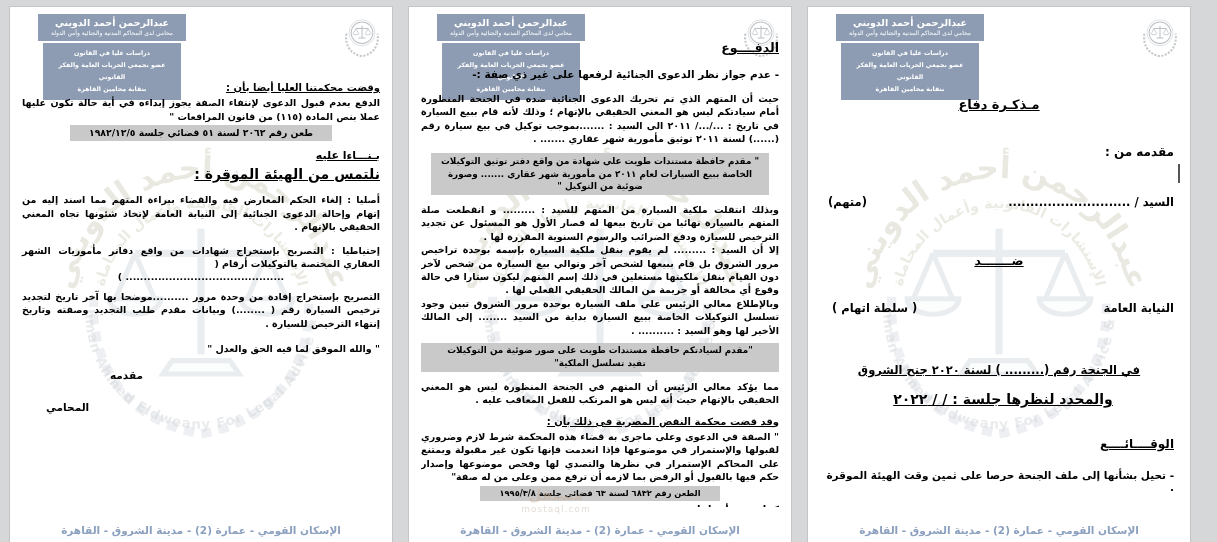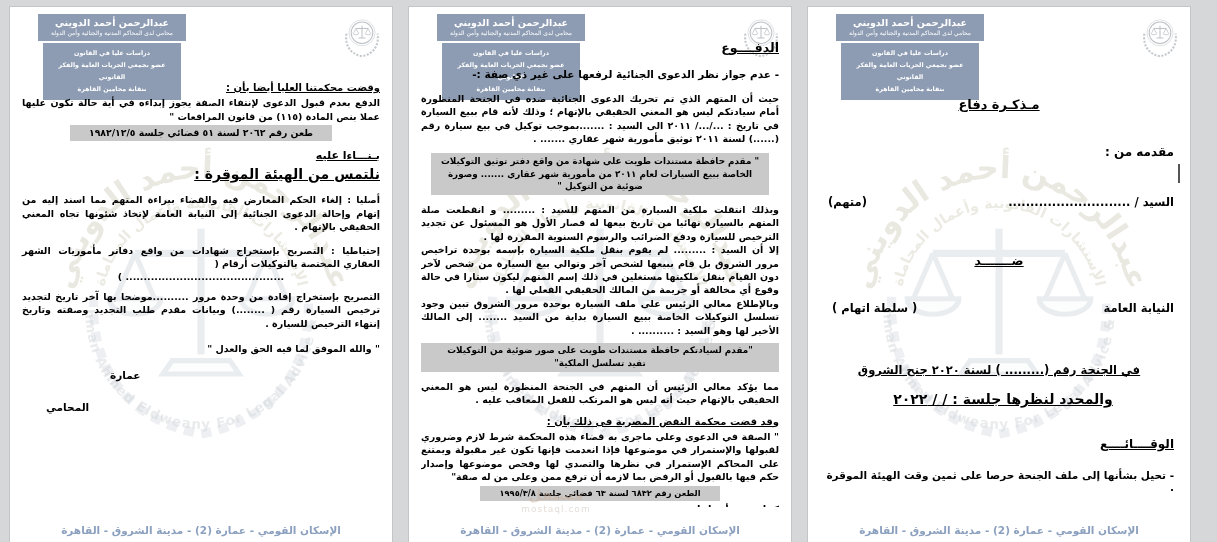--- a/index.html
+++ b/index.html
@@ -235,17 +235,17 @@
     <div class="cite cite-md" style="margin:2px auto 8px;">طعن رقم ٢٠٦٢ لسنة ٥١ قضائي جلسة ١٩٨٢/١٢/٥</div>
     <div class="center-line u" style="font-size:11px;margin-bottom:6px;">بـنـــاءا عليه</div>
     <div class="intro-line" style="font-size:14px;margin-bottom:12px;">نلتمس من الهيئة الموقرة :</div>
     <div class="para mb10">أصليا : إلغاء الحكم المعارض فيه والقضاء ببراءة المتهم مما اسند إليه من إتهام وإحالة الدعوى الجنائية إلى النيابة العامة لإتخاذ شئونها تجاه المعني الحقيقي بالإتهام .</div>
     <div class="para mb0">إحتياطيا :  التصريح بإستخراج شهادات من واقع دفاتر مأموريات الشهر العقاري المختصة بالتوكيلات أرقام (</div>
     <div class="dots-ltr">( ............................................</div>
     <div class="para mb12">التصريح بإستخراج إفادة  من وحدة مرور ..........موضحا بها آخر تاريخ لتجديد ترخيص السيارة رقم ( ........) وبيانات مقدم طلب التجديد وصفته وتاريخ إنتهاء الترخيص للسيارة .</div>
     <div class="center-line">" والله الموفق لما فيه الحق والعدل "</div>
   </div>
 
-  <div class="sig sig-presenter">عمارة</div>
+  <div class="sig sig-presenter">مقدمه</div>
   <div class="sig sig-lawyer">المحامي</div>
 
   <div class="page-footer">الإسكان القومي - عمارة (2) - مدينة الشروق - القاهرة</div>
 </div>
 
 </body></html>

